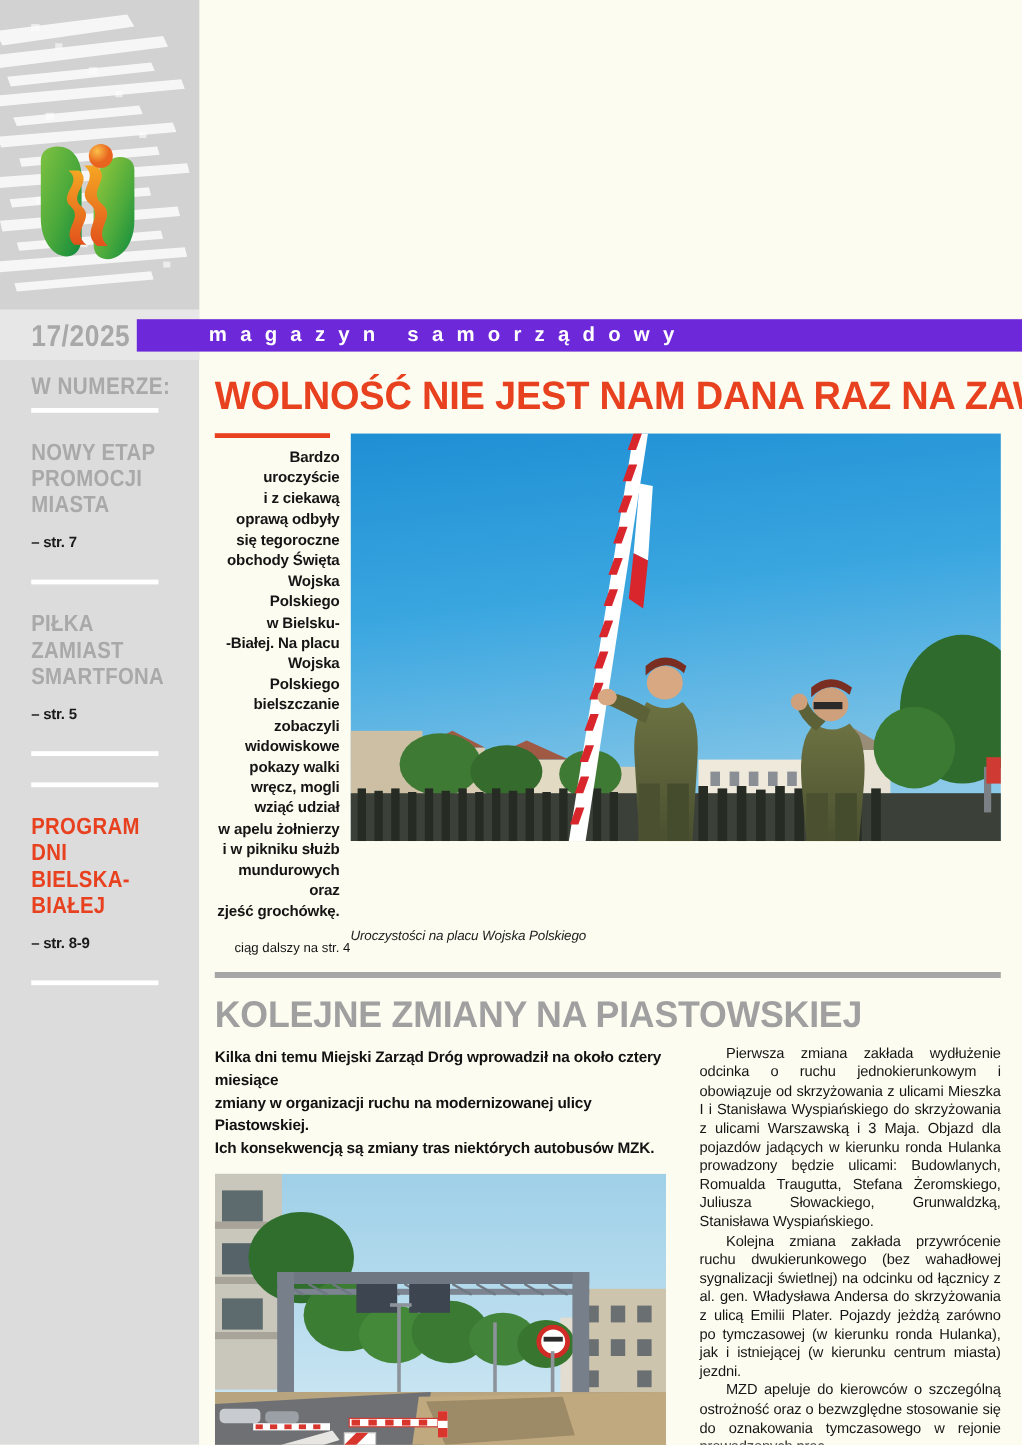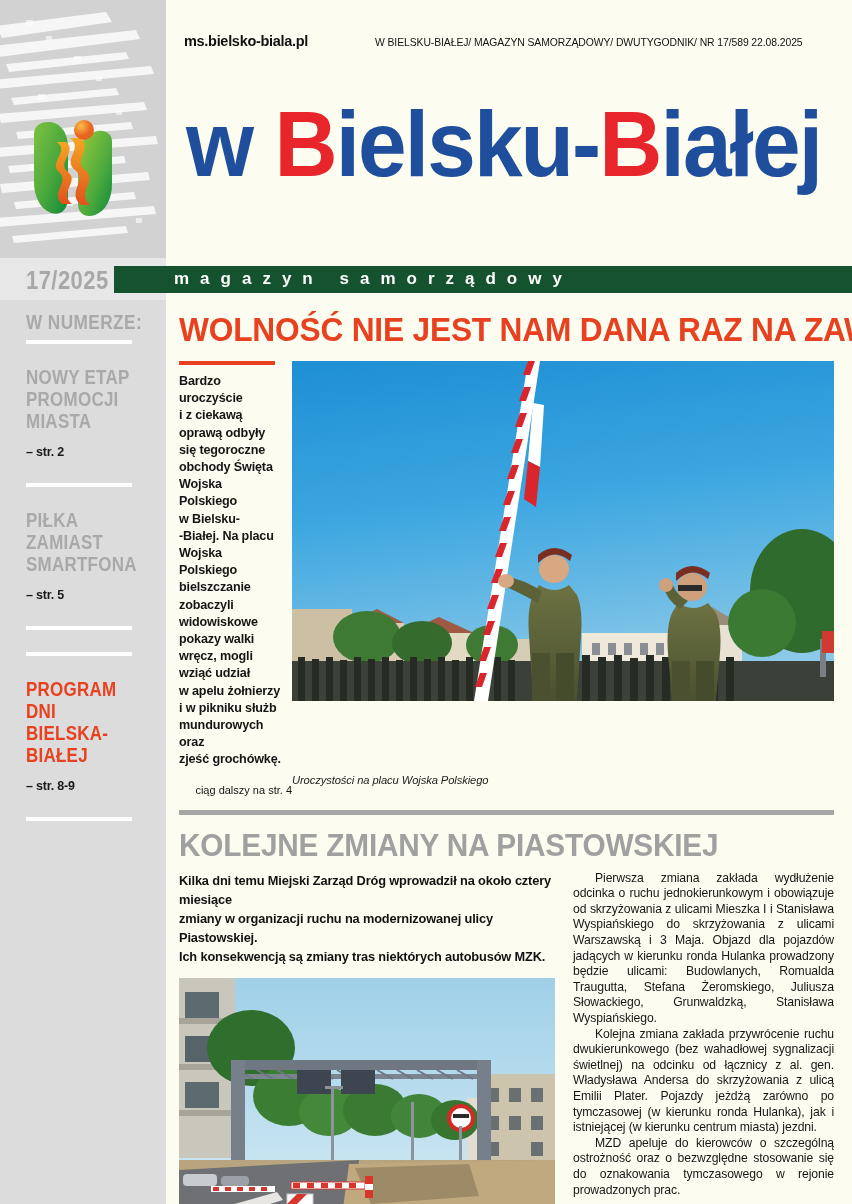--- a/index.html
+++ b/index.html
@@ -105,21 +105,21 @@
     line-height: 96px;
     transform: scaleX(.95); transform-origin: left top;
     white-space: nowrap;
   }
   .title .r { color: #e8252a; }
 
   
   .magbar {
     position: absolute; left: 114px; top: 266px;
     width: 738px; height: 27px;
-    background: #14532d;
+    background: #6d28d9;
   }
   .magbar span {
     position: absolute; left: 60px; top: 3px;
     font-size: 17px; font-weight: bold; color: #ffffff;
     letter-spacing: 11px;
   }
 
   
   .main {
     position: absolute; left: 166px; top: 300px;
@@ -131,21 +131,21 @@
     font-size: 33px; font-weight: bold;
     color: #e8411f;
     font-family: "Liberation Sans Narrow", "Liberation Sans", sans-serif;
     letter-spacing: -.2px;
     transform: scaleX(.96); transform-origin: left top;
     white-space: nowrap;
     margin: 10px 0 0 0;
     line-height: 40px;
   }
   .lead-row { display: flex; margin-top: 11px; gap: 0; }
-  .lead-col { width: 113px; flex: 0 0 113px; padding-right: 9px; }
+  .lead-col { width: 113px; flex: 0 0 113px; padding-right: 9px; text-align: right; }
   .lead-rule { height: 4px; background: #e8411f; width: 96px; margin-bottom: 8px; }
   .lead-text {
     font-size: 12.6px; font-weight: bold; color: #151515;
     line-height: 17.2px; letter-spacing: -.15px;
     white-space: pre-line;
   }
   .cont-ital {
     font-size: 11px; color: #151515;
     text-align: right; margin-top: 10px;
   }
@@ -174,21 +174,21 @@
     font-size: 12.8px; font-weight: bold; color: #121212;
     line-height: 19px; letter-spacing: -.15px;
     white-space: pre-line;
   }
   .photo2 { margin-top: 12px; width: 376px; height: 260px; position: relative; overflow: hidden; }
   .body-text {
     font-size: 12.2px; color: #161616;
     line-height: 15.6px; text-align: justify;
     letter-spacing: -.1px;
   }
-  .body-text p { text-indent: 22px; margin-bottom: 0; }
+  .body-text p { text-indent: 22px; margin-bottom: 0; margin-left: 10px; }
 </style>
 </head>
 <body>
 
 <div id="page">
 
   <div class="rail">
     <div class="rail-top">
       <svg class="scribble" viewBox="0 0 200 250">
         <g fill="#ffffff" opacity="0.85">
@@ -253,44 +253,39 @@
     <div class="issue-band"></div>
     <div class="issue-num">17/2025</div>
     <div class="rail-head">W NUMERZE:</div>
 
     <div class="toc">
       <div class="toc-rule"></div>
       <div class="toc-item">
         <div class="toc-title">NOWY ETAP
 PROMOCJI
 MIASTA</div>
-        <div class="toc-page">– str. 2</div>
+        <div class="toc-page">– str. 7</div>
       </div>
       <div class="toc-rule"></div>
       <div class="toc-item">
         <div class="toc-title">PIŁKA ZAMIAST
 SMARTFONA</div>
         <div class="toc-page">– str. 5</div>
       </div>
       <div class="toc-rule"></div>
       <div class="toc-rule"></div>
       <div class="toc-item">
         <div class="toc-title accent">PROGRAM DNI
 BIELSKA-BIAŁEJ</div>
         <div class="toc-page">– str. 8-9</div>
       </div>
       <div class="toc-rule"></div>
     </div>
   </div>
 
-  <div class="masthead">
-    <div class="url">ms.bielsko-biala.pl</div>
-    <div class="strap">W BIELSKU-BIAŁEJ/ MAGAZYN SAMORZĄDOWY/ DWUTYGODNIK/  NR 17/589  22.08.2025</div>
-    <div class="title"><span>w </span><span class="r">B</span><span>ielsku-</span><span class="r">B</span><span>iałej</span></div>
-  </div>
 
   <div class="magbar">
     <span>magazyn samorządowy</span>
   </div>
 
   <div class="main">
 
     <div class="h1">WOLNOŚĆ NIE JEST NAM DANA RAZ NA ZAWSZE</div>
 
     <div class="lead-row">

